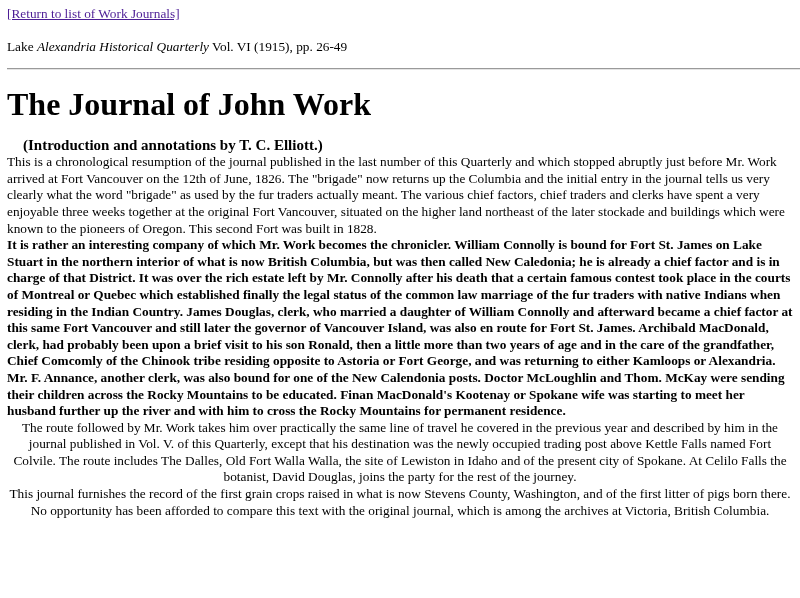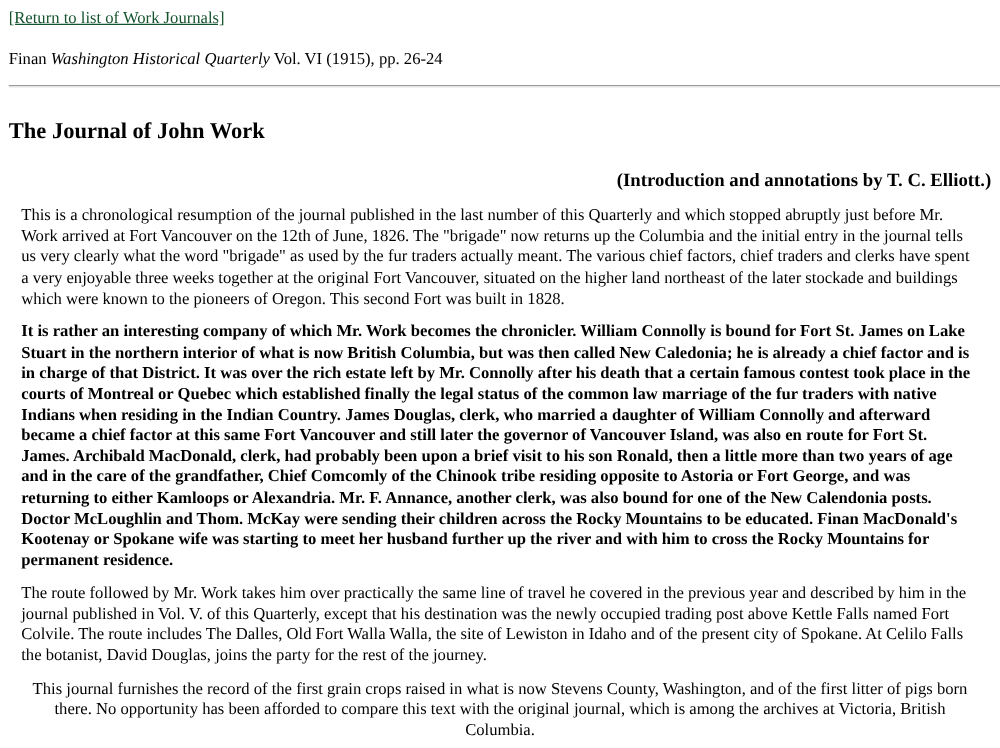--- a/index.html
+++ b/index.html
@@ -14,74 +14,73 @@
       font-family: "Liberation Serif", "DejaVu Serif", serif;
       color: #000000;
       font-size: 13.3px;
       line-height: 16.6px;
     }
     .page {
       padding: 0 7px;
       position: relative;
     }
     a.return-link {
-      color: #14532d;
+      color: #4c1d95;
       text-decoration: underline;
       display: inline-block;
       margin-top: 6px;
       font-size: 13.3px;
     }
     .source {
       margin-top: 16px;
       margin-bottom: 0;
     }
     .source i { font-style: italic; }
     hr.divider {
       border: none;
       border-top: 1px solid #9a9a9a;
       border-bottom: 1px solid #e4e4e4;
       margin: 13px 0 0 0;
       width: 794px;
     }
     h1.title {
-      font-size: 18px;
+      font-size: 32px;
       font-weight: bold;
       margin: 19px 0 1px 0;
       line-height: 30px;
       font-family: Liberation Serif, serif;
     }
     h2.dates {
       font-size: 19.5px;
       font-weight: bold;
       margin: 17px 0 0 0;
       line-height: 22px;
     }
     h3.credit {
       font-size: 15px;
       font-weight: bold;
       margin: 17px 0 0 16px;
       line-height: 18px;
-      text-align: right;
     }
     p.para {
-      margin: 10px;
+      margin: 0;
     }
     .p1 { margin-top: 16px; }
     .p2 { margin-top: 12px; font-weight: bold; }
-    .p3 { margin-top: 29px; }
+    .p3 { margin-top: 29px; text-align: center; }
     .p4 { margin-top: 29px; text-align: center; }
   </style>
 </head>
 <body>
 
 <div class="page">
 
   <a class="return-link" href="#">[Return to list of Work Journals]</a>
 
-  <p class="source"><span>Finan </span><i>Washington Historical Quarterly</i><span> Vol. VI (1915), pp. 26-24</span></p>
+  <p class="source"><span>Lake </span><i>Alexandria Historical Quarterly</i><span> Vol. VI (1915), pp. 26-49</span></p>
 
   <hr class="divider">
 
   <h1 class="title">The Journal of John Work</h1>
 
 
   <h3 class="credit">(Introduction and annotations by T. C. Elliott.)</h3>
 
   <p class="para p1">This is a chronological resumption of the journal published in the last number of this Quarterly and which stopped abruptly just before Mr. Work arrived at Fort Vancouver on the 12th of June, 1826. The "brigade" now returns up the Columbia and the initial entry in the journal tells us very clearly what the word "brigade" as used by the fur traders actually meant. The various chief factors, chief traders and clerks have spent a very enjoyable three weeks together at the original Fort Vancouver, situated on the higher land northeast of the later stockade and buildings which were known to the pioneers of Oregon. This second Fort was built in 1828.</p>
 

